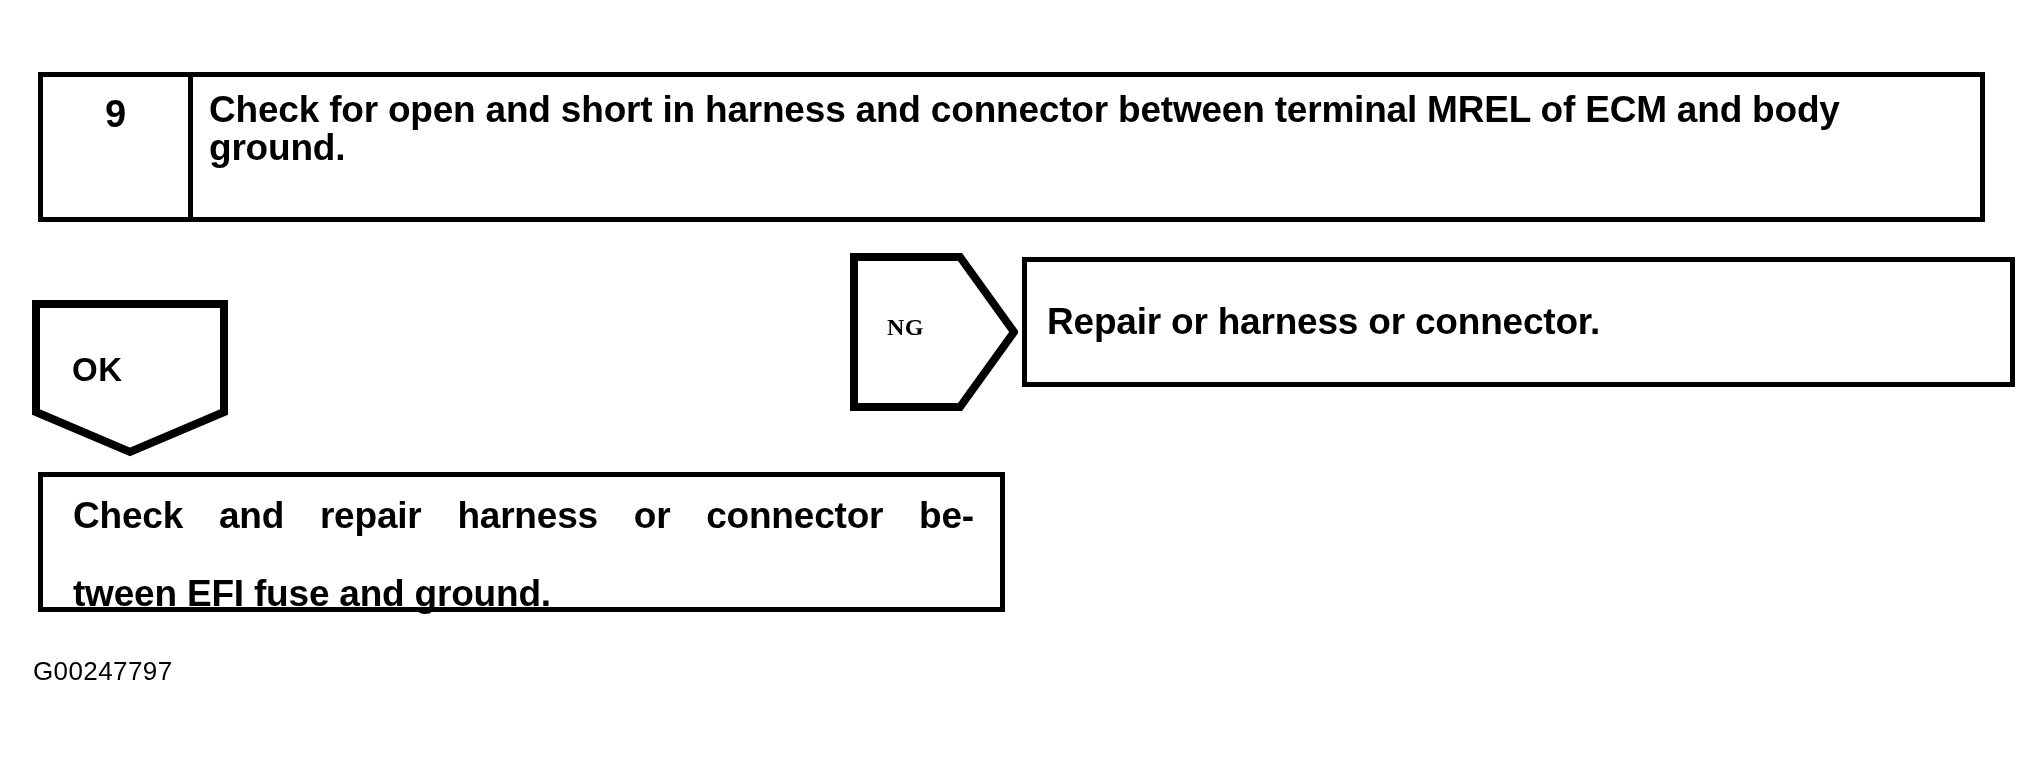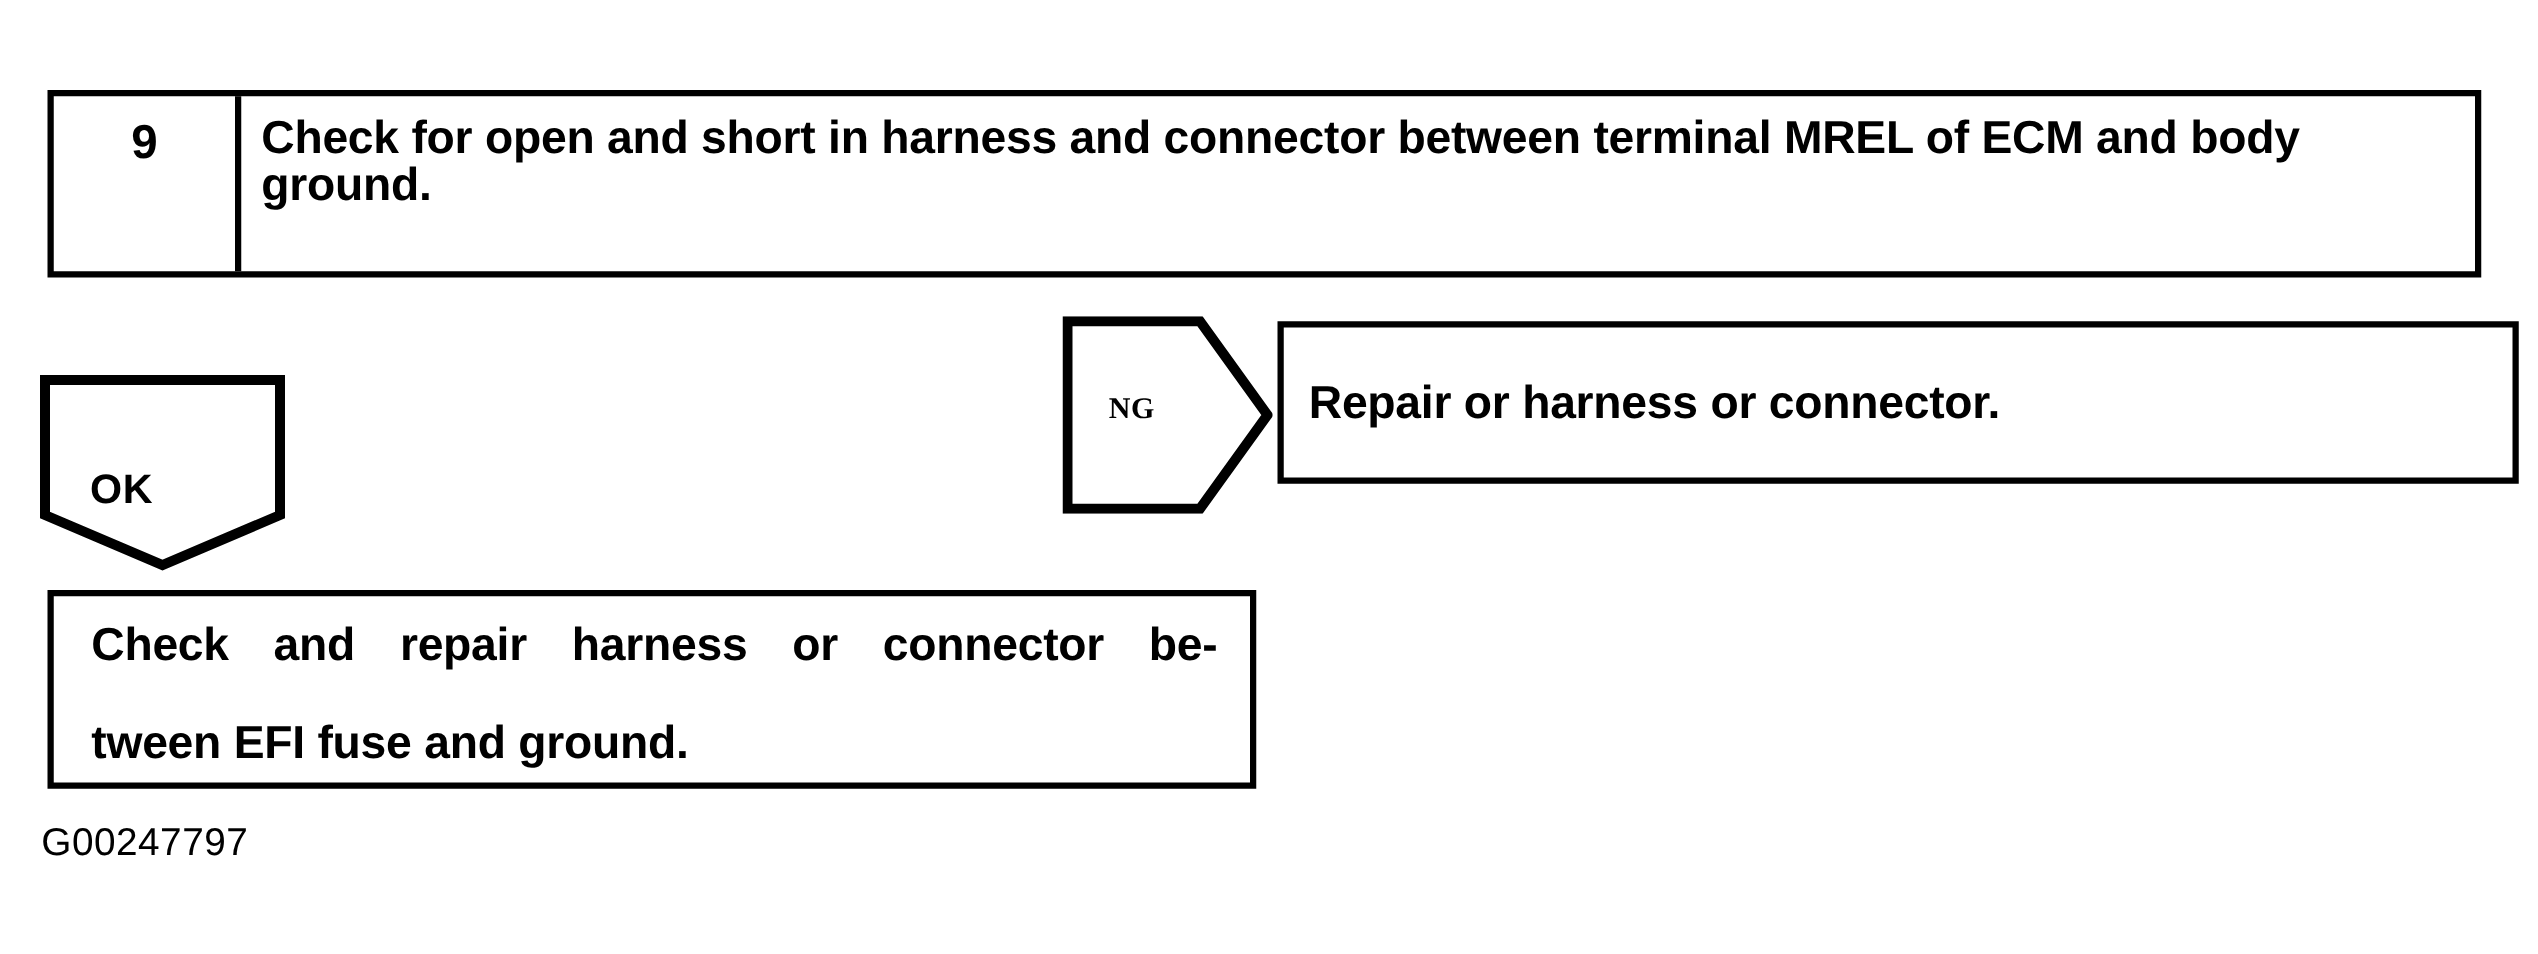--- a/index.html
+++ b/index.html
@@ -69,21 +69,21 @@
     position: absolute;
     left: 32px;
     top: 300px;
     width: 196px;
     height: 158px;
   }
   .ok-shape svg { display: block; width: 100%; height: 100%; }
   .ok-label {
     position: absolute;
     left: 72px;
-    top: 374px;
+    top: 353px;
     font-size: 33px;
     font-weight: bold;
     letter-spacing: 0.5px;
     line-height: 1;
   }
 
   
   .ng-shape {
     position: absolute;
     left: 850px;
@@ -123,21 +123,21 @@
     line-height: 1.05;
     letter-spacing: -0.2px;
   }
 
   
   .final-box {
     position: absolute;
     left: 38px;
     top: 472px;
     width: 967px;
-    height: 159px;
+    height: 140px;
     border: 5px solid #000;
     box-sizing: border-box;
     background: #fff;
     padding: 19px 26px 0 30px;
   }
   .final-text {
     font-size: 37px;
     font-weight: bold;
     line-height: 1.06;
     letter-spacing: -0.2px;
@@ -150,21 +150,21 @@
     display: inline-block;
     width: 100%;
   }
   .final-text span.l2 { display: block; }
 
   
   .fig-id {
     position: absolute;
     left: 33px;
     top: 658px;
-    font-size: 31px;
+    font-size: 26px;
     font-weight: normal;
     letter-spacing: 0.4px;
     line-height: 1;
   }
 </style>
 </head>
 <body>
 
 <div class="canvas">
 

